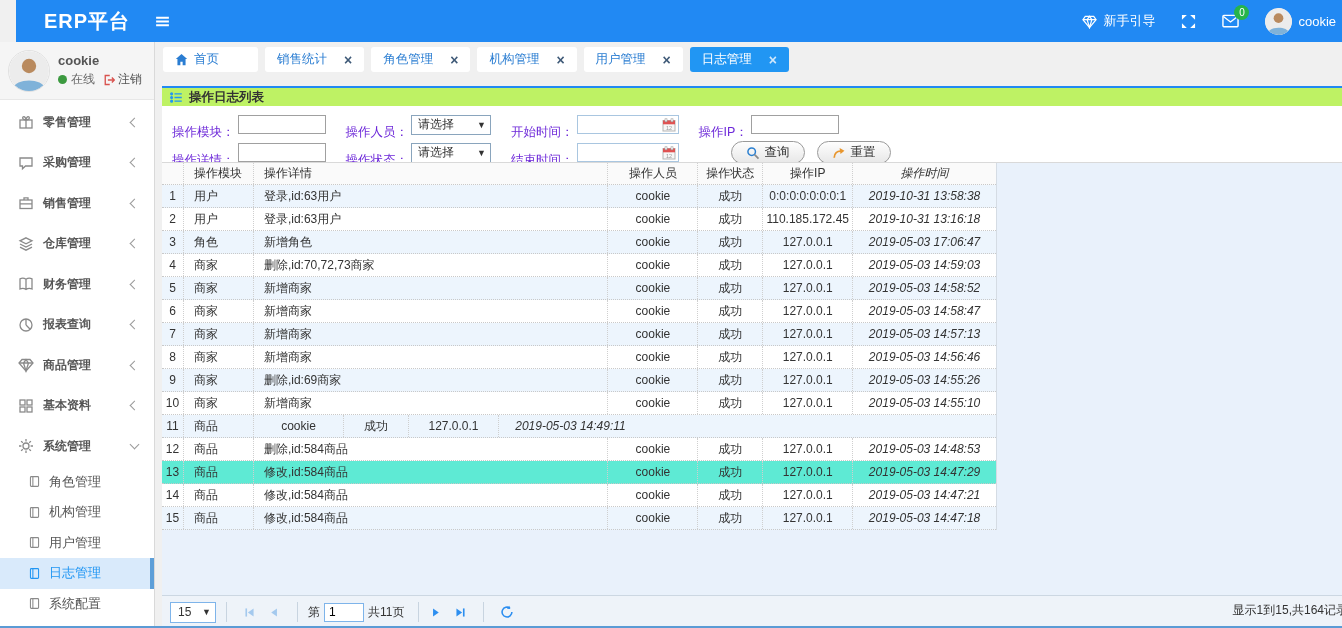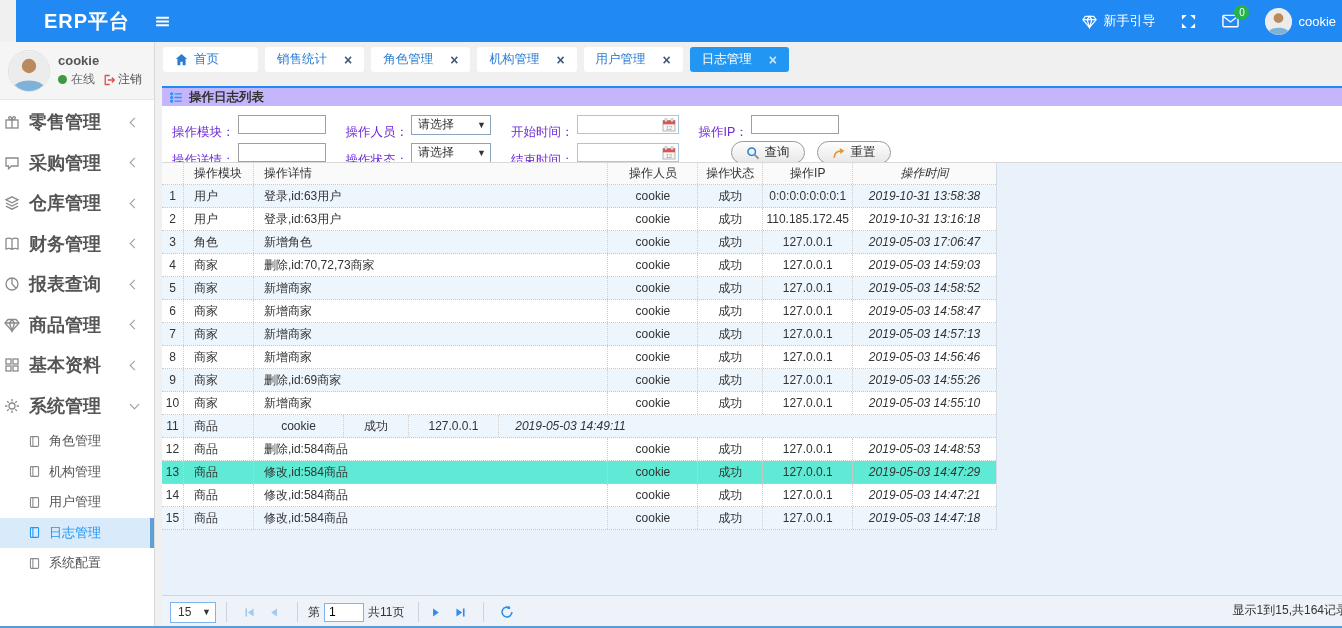--- a/index.html
+++ b/index.html
@@ -21,21 +21,21 @@
   
   .sidebar { position:absolute; left:0; top:42px; width:155px; height:586px; background:#fff; border-right:1px solid #d9d9d9; }
   .user-box { height:58px; background:#f5f5f5; border-bottom:1px solid #e7e7e7; display:flex; align-items:center; padding:0 8px; gap:8px; }
   .avatar-lg { width:42px; height:42px; border-radius:50%; overflow:hidden; background:#fff; border:1px solid #e0e0e0; flex:none; }
   .user-meta { display:flex; flex-direction:column; gap:3px; }
   .user-name { font-size:13px; font-weight:bold; color:#555; }
   .user-status { display:flex; align-items:center; gap:4px; font-size:12px; color:#666; }
   .dot { width:9px; height:9px; border-radius:50%; background:#3c9a40; display:inline-block; }
   .logout { display:flex; align-items:center; gap:3px; color:#555; cursor:pointer; margin-left:4px; }
   .menu { padding-top:2px; }
-  .menu-item { height:40.5px; display:flex; align-items:center; padding-left:4px; color:#555; cursor:pointer; font-weight:bold; font-size:18px; }
+  .menu-item { height:40.5px; display:flex; align-items:center; padding-left:18px; color:#555; cursor:pointer; font-weight:bold; font-size:12px; }
   .menu-item .icon { color:#8a8a8a; margin-right:9px; }
   .chev { width:7px; height:7px; border-right:1.5px solid #9a9a9a; border-bottom:1.5px solid #9a9a9a; margin-left:auto; margin-right:16px; }
   .chev.left { transform:rotate(135deg); }
   .chev.down { transform:rotate(45deg); margin-top:-3px; }
   .submenu { }
   .sub-item { height:30.5px; display:flex; align-items:center; padding-left:28px; color:#555; cursor:pointer; font-size:13px; }
   .sub-item .icon { color:#8a8a8a; margin-right:8px; }
   .sub-item.active { background:#d9eafb; color:#2196f3; border-right:4px solid #5e9fd8; }
   .sub-item.active .icon { color:#2196f3; }
 
@@ -43,21 +43,21 @@
   .main { position:absolute; left:155px; top:42px; width:1187px; height:586px; background:#f0f0f0; }
   .tabbar { height:44px; padding:5px 0 0 8px; display:flex; align-items:flex-start; }
   .tab { height:25px; background:#fff; border-radius:3px; display:flex; align-items:center; padding:0 12px; margin-right:7px; font-size:12.5px; color:#2a7dd2; cursor:pointer; }
   .tab:first-child { min-width:95px; }
   .tab .ticon { color:#2a7dd2; margin-right:6px; }
   .tab .close { margin-left:17px; color:#3f5a78; font-weight:bold; font-size:14px; cursor:pointer; }
   .tab.active { background:#2196f3; color:#fff; }
   .tab.active .close { color:#cfe7fb; }
 
   .panel { margin-left:7px; width:1180px; height:542px; position:relative; }
-  .panel-hd { height:20px; background:#c4b5fd; border-top:2px solid #2189f3; display:flex; align-items:center; padding-left:8px; gap:6px; font-weight:bold; font-size:12.5px; color:#333; }
+  .panel-hd { height:20px; background:#bef264; border-top:2px solid #2189f3; display:flex; align-items:center; padding-left:8px; gap:6px; font-weight:bold; font-size:12.5px; color:#333; }
   .panel-hd .icon { color:#2196f3; }
 
   .search { height:56px; background:#fff; padding:7px 0 0 10px; }
   .srow { height:23px; display:flex; align-items:center; margin-bottom:5px; }
   .slabel { color:#6d28d9; margin-right:3px;margin-top:16px; }
   .ti { width:88px; height:19px; border:1px solid #a0a0a0; background:#fff; font-size:12px; padding:0 4px; margin-right:20px; font-family:inherit; }
   .sel { width:80px; height:20px; border:1px solid #8aa5bd; background:#fff; display:flex; align-items:center; justify-content:space-between; padding:0 4px 0 6px; font-size:12px; color:#333; margin-right:20px; cursor:pointer; }
   .sel .arrow { font-size:9px; color:#333; }
   .date { width:102px; height:19px; border:1px solid #a9c6e0; background:#fff; position:relative; margin-right:20px; }
   .date input { width:82px; height:17px; border:none; outline:none; font-size:12px; padding:0 4px; font-family:inherit; }
@@ -184,20 +184,30 @@
           <svg width="16" height="16" viewBox="0 0 16 16" fill="none" stroke="currentColor" stroke-width="1.3">
             <path d="M2 3h12v8H7.5L4.5 13.7V11H2z"></path>
           </svg>
         </span>
         <span>采购管理</span>
         <span class="chev left"></span>
       </div>
       <div class="menu-item">
         <span class="icon">
           <svg width="16" height="16" viewBox="0 0 16 16" fill="none" stroke="currentColor" stroke-width="1.3">
+            <rect x="2" y="5" width="12" height="8.5"></rect>
+            <path d="M6 5V2.8h4V5M2 8.8h12"></path>
+          </svg>
+        </span>
+        <span>销售管理</span>
+        <span class="chev left"></span>
+      </div>
+      <div class="menu-item">
+        <span class="icon">
+          <svg width="16" height="16" viewBox="0 0 16 16" fill="none" stroke="currentColor" stroke-width="1.3">
             <path d="M8 1.8 14 4.8 8 7.8 2 4.8zM2 8l6 3 6-3M2 11.2l6 3 6-3"></path>
           </svg>
         </span>
         <span>仓库管理</span>
         <span class="chev left"></span>
       </div>
       <div class="menu-item">
         <span class="icon">
           <svg width="16" height="16" viewBox="0 0 16 16" fill="none" stroke="currentColor" stroke-width="1.3">
             <path d="M8 3.2C6.2 2 3.6 2 2 2.8V13c1.6-.8 4.2-.8 6 .4 1.8-1.2 4.4-1.2 6-.4V2.8C12.4 2 9.8 2 8 3.2v10.2"></path>

